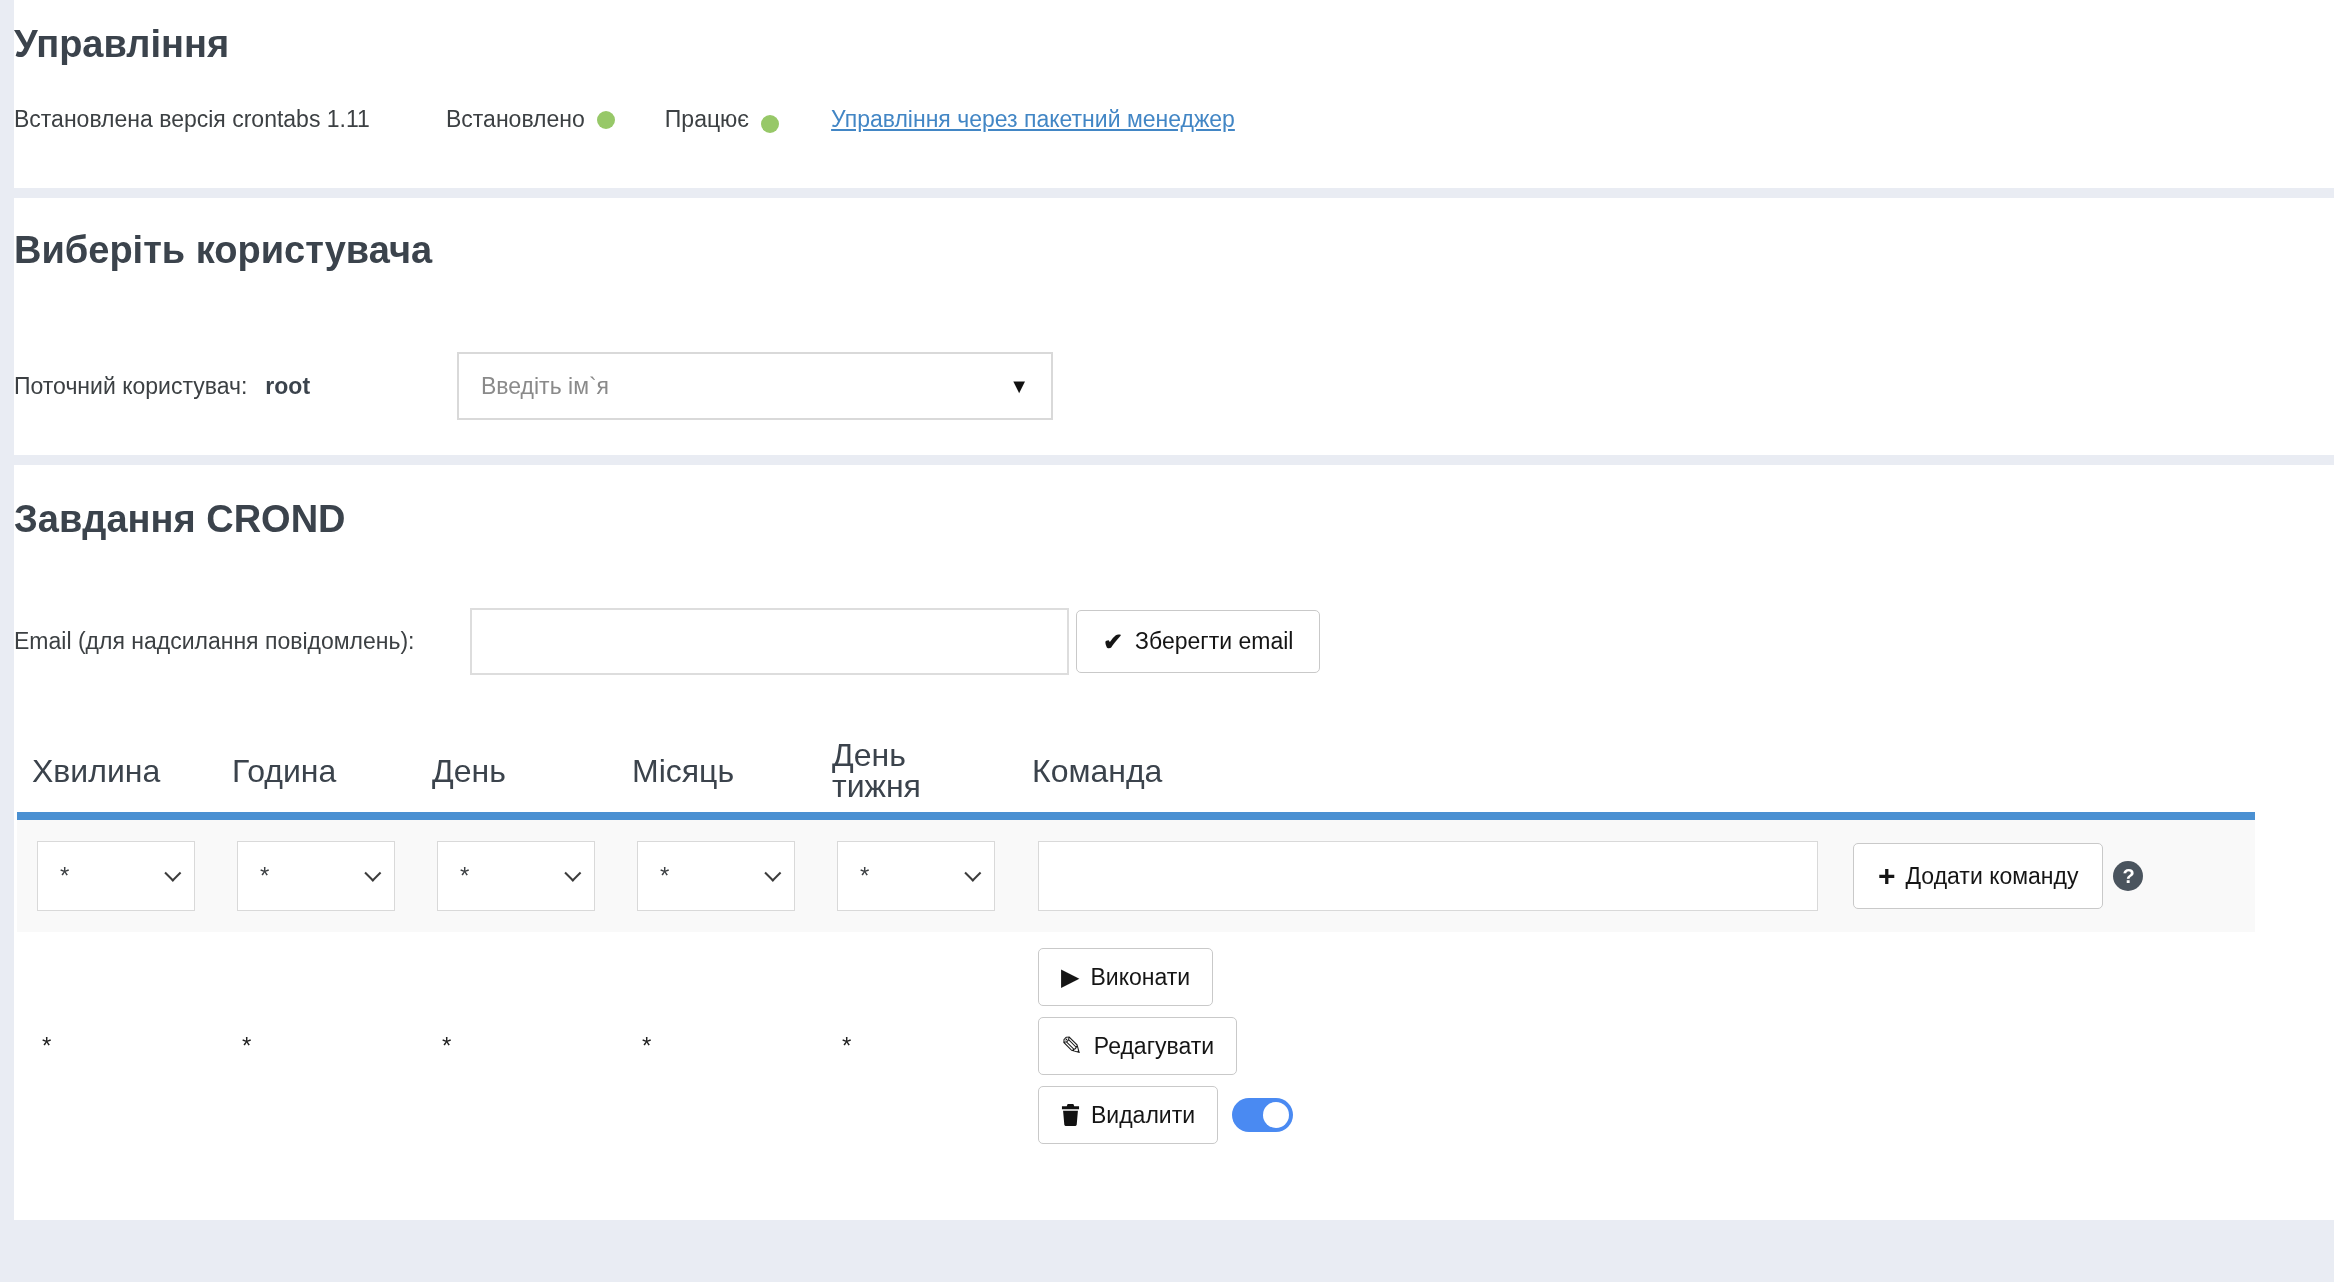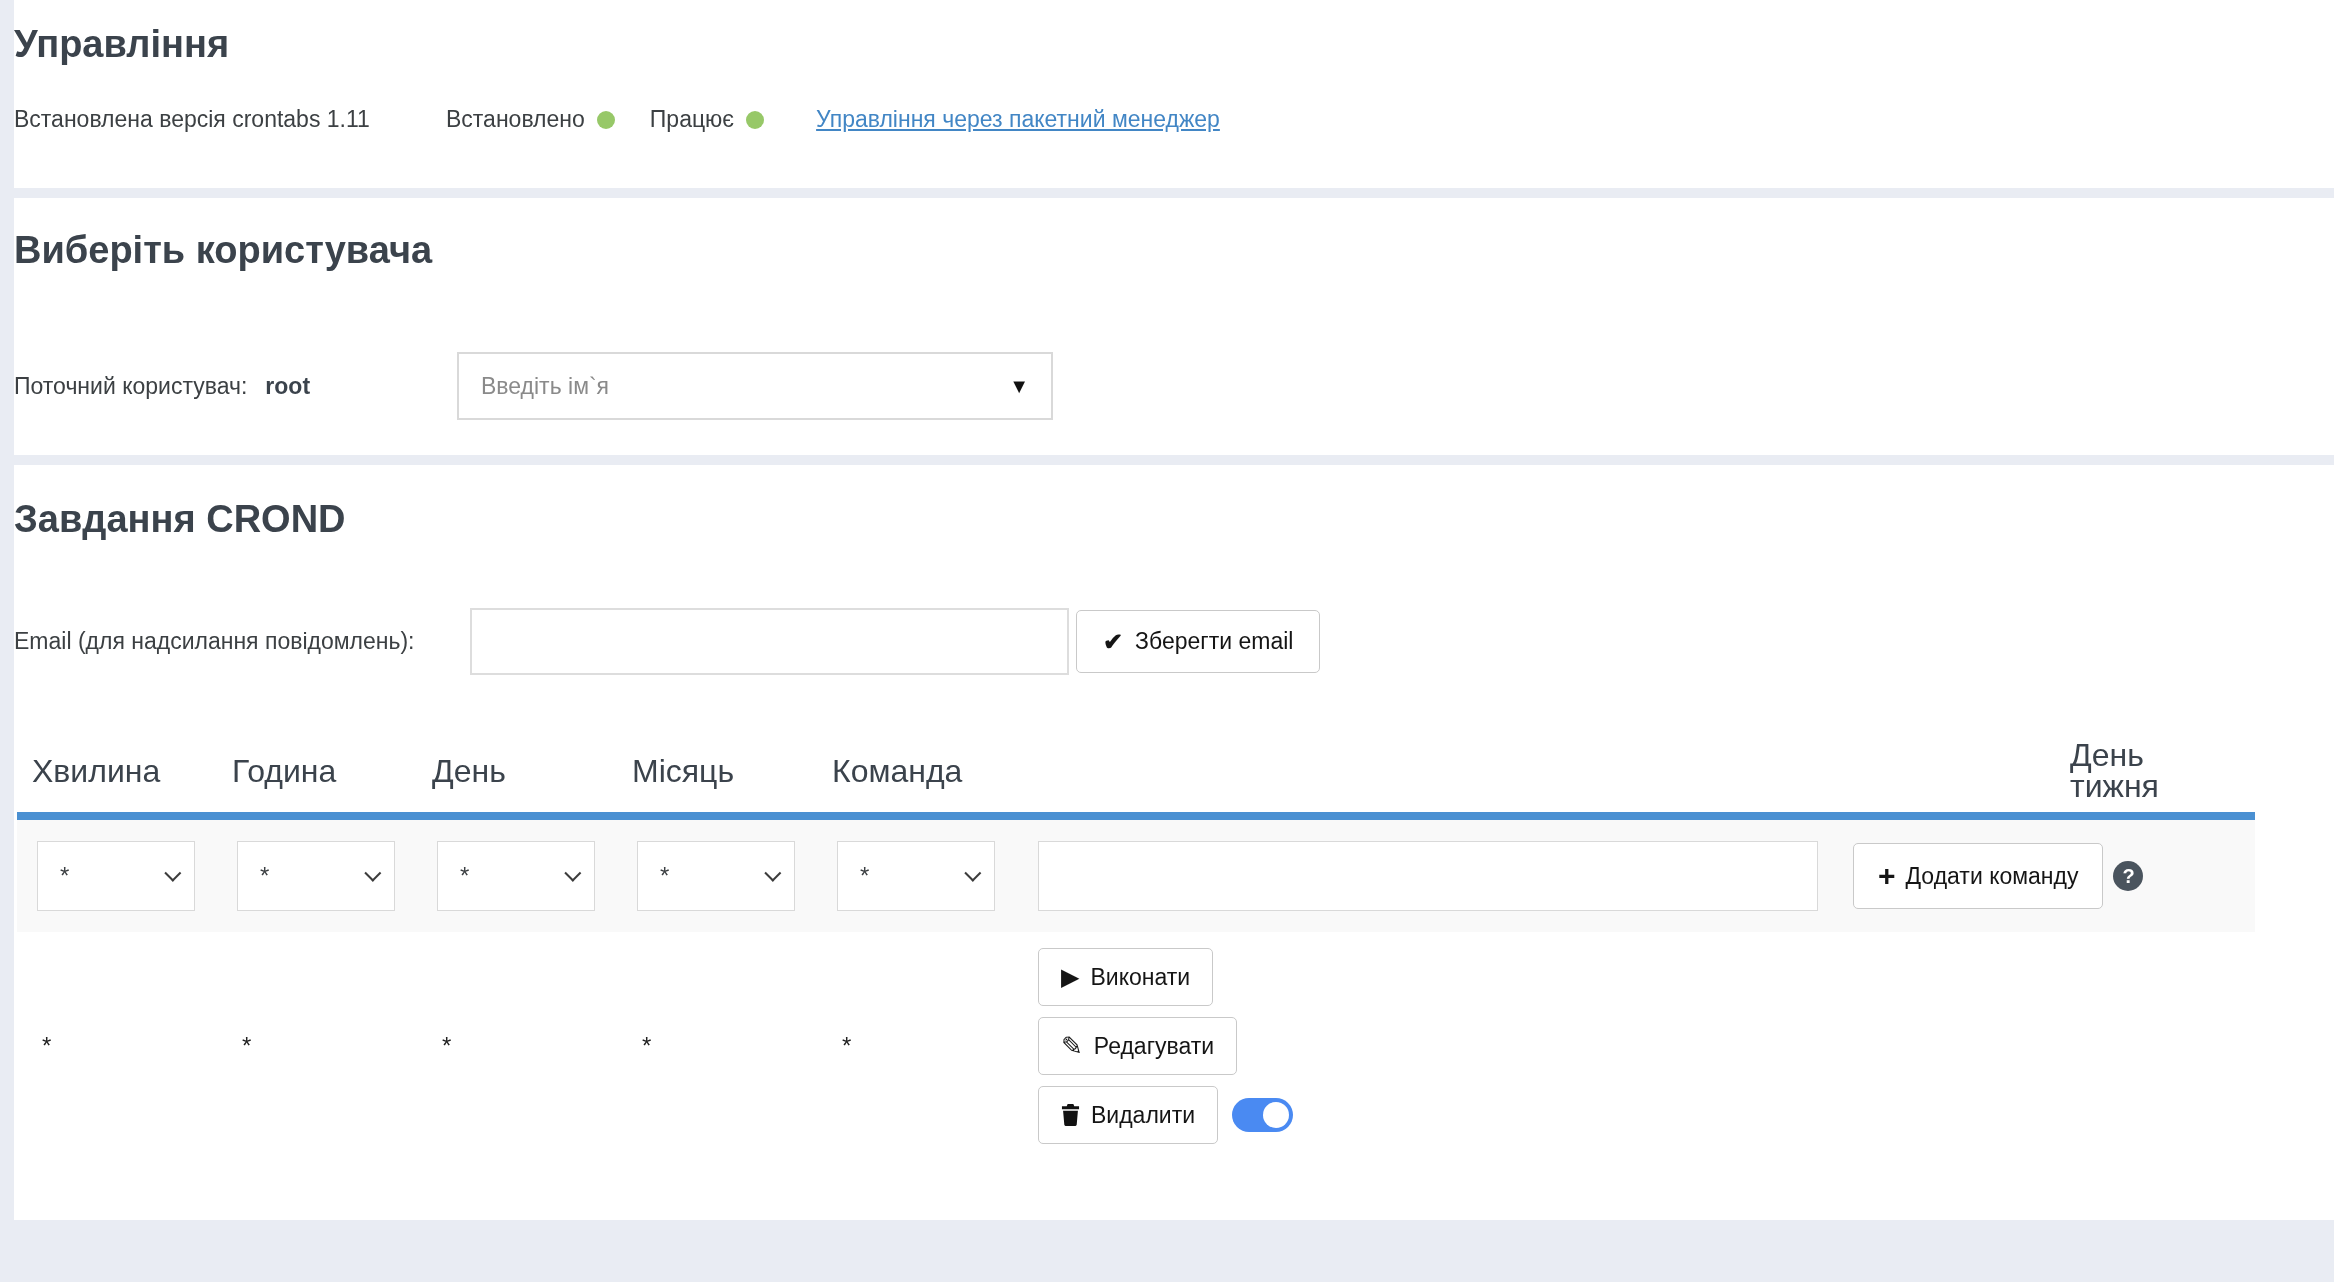--- a/index.html
+++ b/index.html
@@ -20,21 +20,21 @@
     font-size: 38px;
     line-height: 44px;
     font-weight: bold;
     color: var(--heading, #3b434c);
   }
   
   .card1 { height: 188px; padding-top: 22px; }
   .status-row { display: flex; align-items: center; margin-top: 40px; }
   .status-row .version { width: 400px; }
   .status-item { display: flex; align-items: center; margin-left: 32px; }
-  .status-item + .status-item { margin-left: 35px; }
+  .status-item + .status-item { margin-left: 50px; align-items: flex-end; }
   .dot {
     width: 18px; height: 18px; border-radius: 50%;
     background: var(--status-green, #97c868);
     margin-left: 12px; display: inline-block;
   }
   a.pkg-link {
     color: var(--link-blue, #4286c5);
     text-decoration: underline;
     margin-left: 52px;
     cursor: pointer;
@@ -172,22 +172,22 @@
     </button>
   </div>
 
   <div class="cron-table">
 
     <div class="thead">
       <div class="th">Хвилина</div>
       <div class="th">Година</div>
       <div class="th">День</div>
       <div class="th">Місяць</div>
+      <div class="th th-weekday"><span>День тижня</span></div>
       <div class="th th-command">Команда</div>
-      <div class="th th-weekday"><span>День тижня</span></div>
     </div>
     <div class="blue-bar"></div>
 
     <div class="row1">
       <div class="sel-cell">
         <div class="fake-select">
           <span>*</span>
           <span class="chev"></span>
         </div>
       </div>

